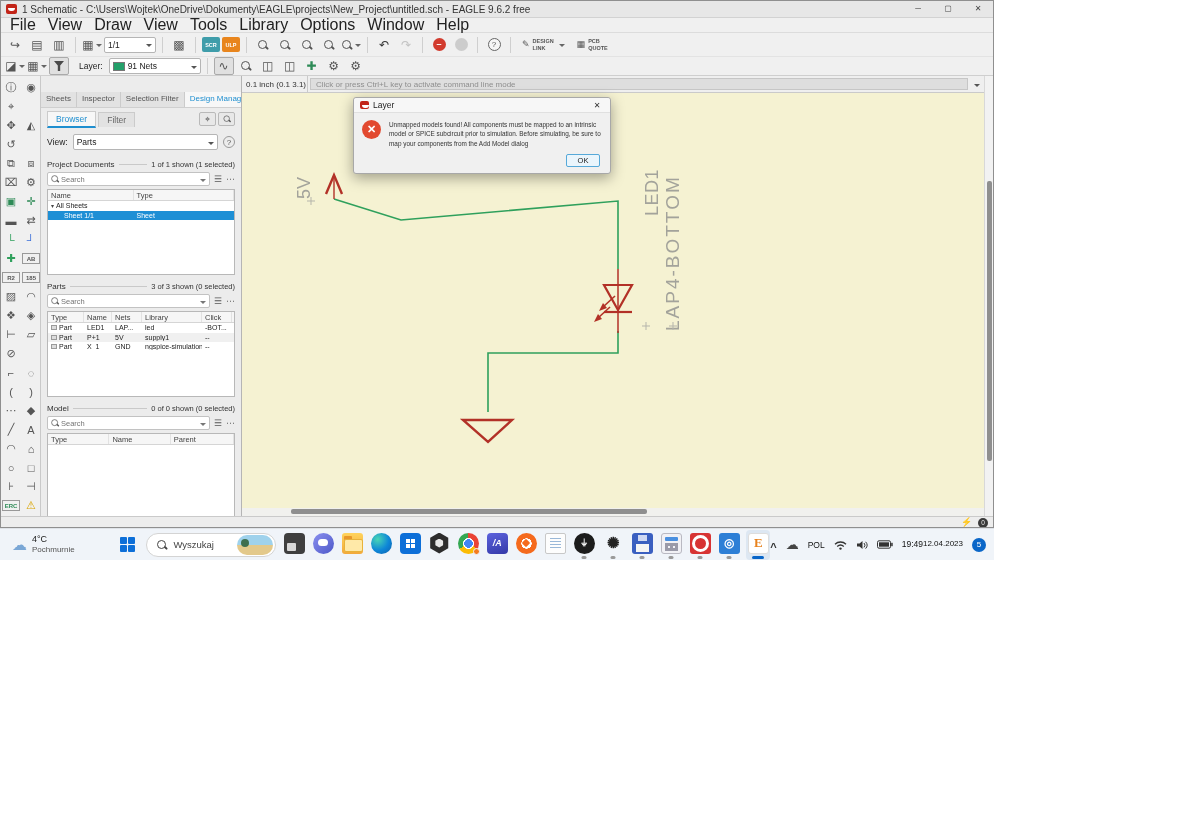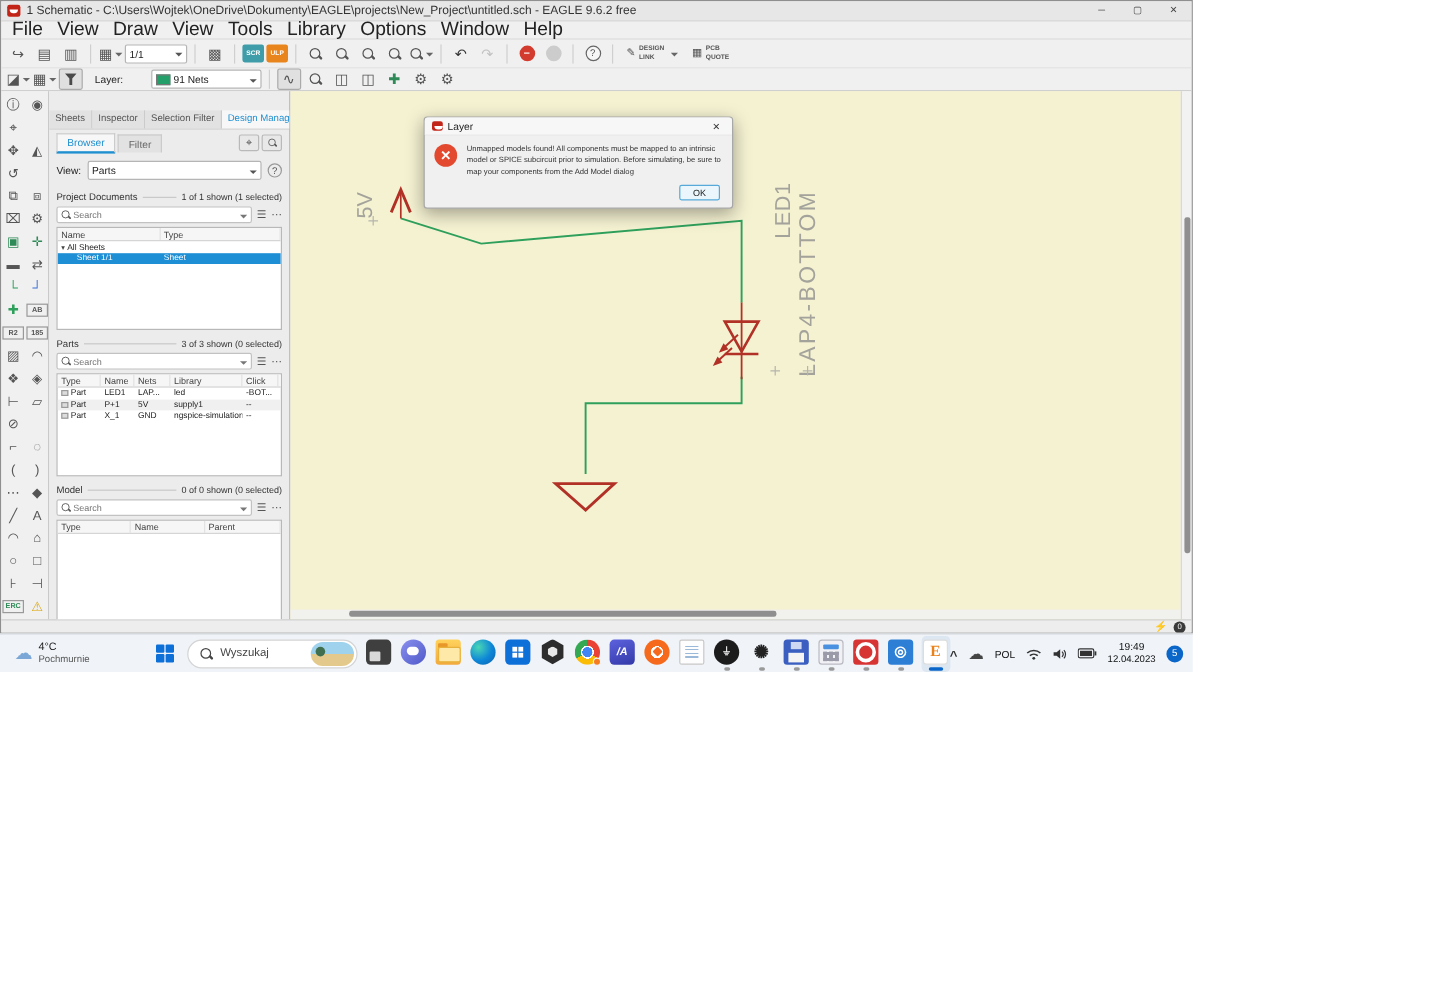--- a/index.html
+++ b/index.html
@@ -31,21 +31,21 @@
   .mag::after{content:"";position:absolute;left:8px;top:8px;width:4px;height:1.6px;background:#555;transform:rotate(45deg);border-radius:1px}
   .circ{width:13px;height:13px;border-radius:50%;display:flex;align-items:center;justify-content:center;color:#fff;font-size:9px;font-weight:bold;line-height:1}
   .stop-c{background:#d23b2e}
   .run-c{background:#cccccc}
   .help-c{border:1.3px solid #666;color:#555;background:#f6f6f6;width:13px;height:13px;border-radius:50%;font-size:8px;display:flex;align-items:center;justify-content:center}
   .lbl2{display:flex;flex-direction:column;font-size:5.5px;font-weight:bold;color:#555;line-height:1.1;text-align:left}
   .bigbtn{display:flex;align-items:center;gap:3px;padding:0 5px;height:18px}
   .swatch{width:12px;height:9px;background:#23a06a;border:1px solid #777}
   .funnel{width:10px;height:10px;background:#4a4a4a;clip-path:polygon(0 0,100% 0,62% 45%,62% 100%,38% 100%,38% 45%)}
   .pressed{background:#e0e0e0;border:1px solid #aaa}
-  .layer-label{font-size:8.5px;color:#222;margin:0 21px 0 8px}
+  .layer-label{font-size:8.5px;color:#222;margin:0 4px 0 8px}
   .green{color:#2e8b57}
 
   .main{display:flex;height:440px}
   
   .cmdstrip{width:40px;background:#f0f0f0;border-right:1px solid #c9c9c9;display:grid;grid-template-columns:20px 20px;grid-auto-rows:19px;justify-items:center;align-items:center;padding-top:2px}
   .tool-cell{width:18px;height:17px;display:flex;align-items:center;justify-content:center;font-size:11px;color:#555}
   .tool-cell.small-g{font-size:6px;font-weight:bold;border:1px solid #999;padding:0 1px;height:11px}
 
   
   .dock{width:201px;background:#ececec;border-right:1px solid #b5b5b5;padding:16px 6px;font-size:8px;color:#333;overflow:hidden}
@@ -165,21 +165,21 @@
   .icon-calculator::before{content:"";position:absolute;left:3px;top:3px;width:13px;height:4px;background:#4a90e0;border-radius:1px}
   .icon-calculator::after{content:"";position:absolute;left:3px;top:9px;width:13px;height:8px;background:repeating-linear-gradient(90deg,#9a9aa8 0 3px,transparent 3px 5px),repeating-linear-gradient(180deg,#9a9aa8 0 3px,transparent 3px 5px)}
   .icon-red-app{background:#d73434;border-radius:3px}
   .icon-red-app::after{content:"";width:11px;height:11px;border:3px solid #fff;border-radius:50%}
   .icon-blue-app{background:#2d7fd6;border-radius:3px;font-size:12px}
   .icon-eagle{background:#fff;border:1px solid #ddd;border-radius:3px;color:#e8821d;font-size:13px;font-family:"Liberation Serif",serif}
   .tray{margin-left:auto;display:flex;align-items:center;gap:9px;padding-right:8px}
   .tray-chevron{font-size:11px;color:#333;font-weight:bold;transform:translateY(2px)}
   .tray-cloud{font-size:13px;color:#444;line-height:1}
   .tray-lang{font-size:8.5px;color:#111}
-  .clock{display:flex;flex-direction:column;align-items:center;line-height:1.25}
+  .clock{display:flex;align-items:flex-start;line-height:1.25}
   .clock-time{font-size:8.5px;color:#111}
   .clock-date{font-size:8px;color:#111}
   .notif-badge{width:14px;height:14px;border-radius:50%;background:#0a66c8;color:#fff;font-size:8px;display:flex;align-items:center;justify-content:center}
 </style>
 </head>
 <body>
 
 <div id="stage">
 
   <div id="eagle">
@@ -471,20 +471,25 @@
         <div class="tbl" style="height:88px">
           <div class="tbl-head">
             <span class="th" style="width:33%">Type</span>
             <span class="th" style="width:33%">Name</span>
             <span class="th" style="width:34%">Parent</span>
           </div>
         </div>
       </div>
 
       <div class="canvas-col">
+        <div class="coordbar">
+          <span class="coords">0.1 inch (0.1 3.1)</span>
+          <span class="cmdline">Click or press Ctrl+L key to activate command line mode</span>
+          <span class="cmd-caret"></span>
+        </div>
         <div class="canvas">
           <svg width="744" height="423" viewBox="0 0 744 423">
 
             <g>
               <polyline points="92,106 159,127 376,108 376,176" fill="none" stroke="#2fa05c" stroke-width="1.6"></polyline>
             </g>
             <g>
               <polyline points="376,238 376,260 246,260 246,319" fill="none" stroke="#2fa05c" stroke-width="1.6"></polyline>
             </g>
 

